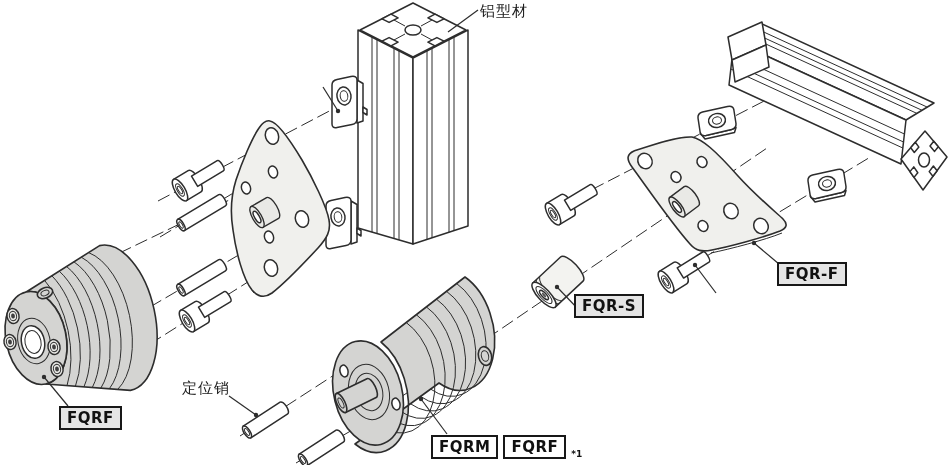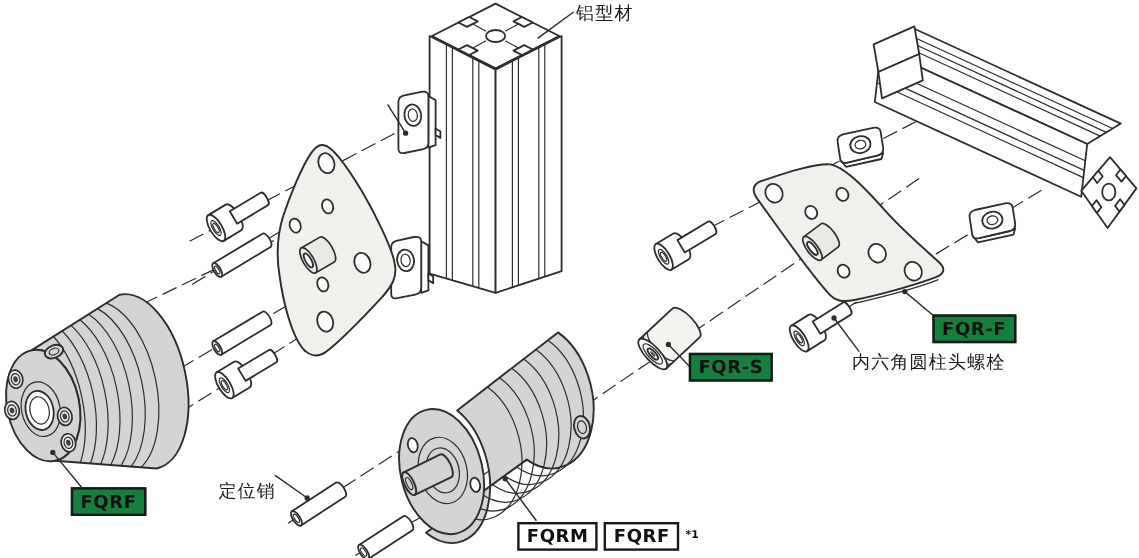--- a/index.html
+++ b/index.html
@@ -18,23 +18,23 @@
   .m {fill:var(--coupling-fill);stroke:var(--line);stroke-width:1.6;stroke-linejoin:round;}
   .p {fill:var(--plate-fill);stroke:var(--line);stroke-width:1.6;stroke-linejoin:round;}
   .sp{fill:var(--spacer-fill);stroke:var(--line);stroke-width:1.5;}
   .b {fill:var(--boss-fill);stroke:var(--line);stroke-width:1.4;}
   .t {fill:none;stroke:var(--line);stroke-width:1;}
   .ax{fill:none;stroke:var(--line);stroke-width:1;stroke-dasharray:13 5;}
   .ld{fill:none;stroke:var(--line);stroke-width:1.2;}
   .dot{fill:var(--line);}
   
   .lbl{position:absolute;font-size:15px;color:#1b1b1b;white-space:nowrap;letter-spacing:1px;}
-  .part{position:absolute;border:2px solid #181818;background:#15803d;color:#111;
+  .part{position:absolute;border:2px solid #181818;background:#e5e5e5;color:#111;
         font-size:15px;font-weight:bold;padding:0 6px;line-height:20px;white-space:nowrap;letter-spacing:.5px;}
-  .codes-row{position:absolute;display:flex;gap:5px;align-items:center;}
+  .codes-row{position:absolute;display:flex;gap:5px;align-items:flex-end;}
   .part-inline{border:2px solid #181818;background:#fff;color:#111;font-size:15px;font-weight:bold;
         padding:0 6px;line-height:20px;white-space:nowrap;letter-spacing:.5px;}
   .sup{font-size:9px;font-weight:bold;color:#111;margin-top:-2px;}
 </style>
 </head>
 <body>
 
 <div id="stage">
 <svg width="949" height="465" viewBox="0 0 949 465">
   <defs>
@@ -282,22 +282,21 @@
     <path class="ld" d="M557,287 L579,310"></path>
         <circle class="dot" cx="557" cy="287" r="2.2"></circle>
     <path class="ld" d="M754,243 L779,264"></path>
         <circle class="dot" cx="754" cy="243" r="2.2"></circle>
     <path class="ld" d="M695,265 L716,293"></path>
         <circle class="dot" cx="695" cy="265" r="2.2"></circle>
   </g>
 </svg>
 
 <div class="lbl" style="left:480px;top:2px">铝型材</div>
-<div class="lbl" style="left:182px;top:400px">定位销</div>
-<div class="lbl" style="left:710px;top:293px">内六角圆柱头螺栓</div>
+<div class="lbl" style="left:182px;top:379px">定位销</div>
 
 <div class="part" style="left:59px;top:406px">FQRF</div>
 <div class="part" style="left:574px;top:294px">FQR-S</div>
 <div class="part" style="left:777px;top:262px">FQR-F</div>
 <div class="codes-row" style="left:431px;top:435px">
   <span class="part-inline">FQRM</span>
   <span class="part-inline">FQRF</span>
   <span class="sup">*1</span>
 </div>
 </div>

